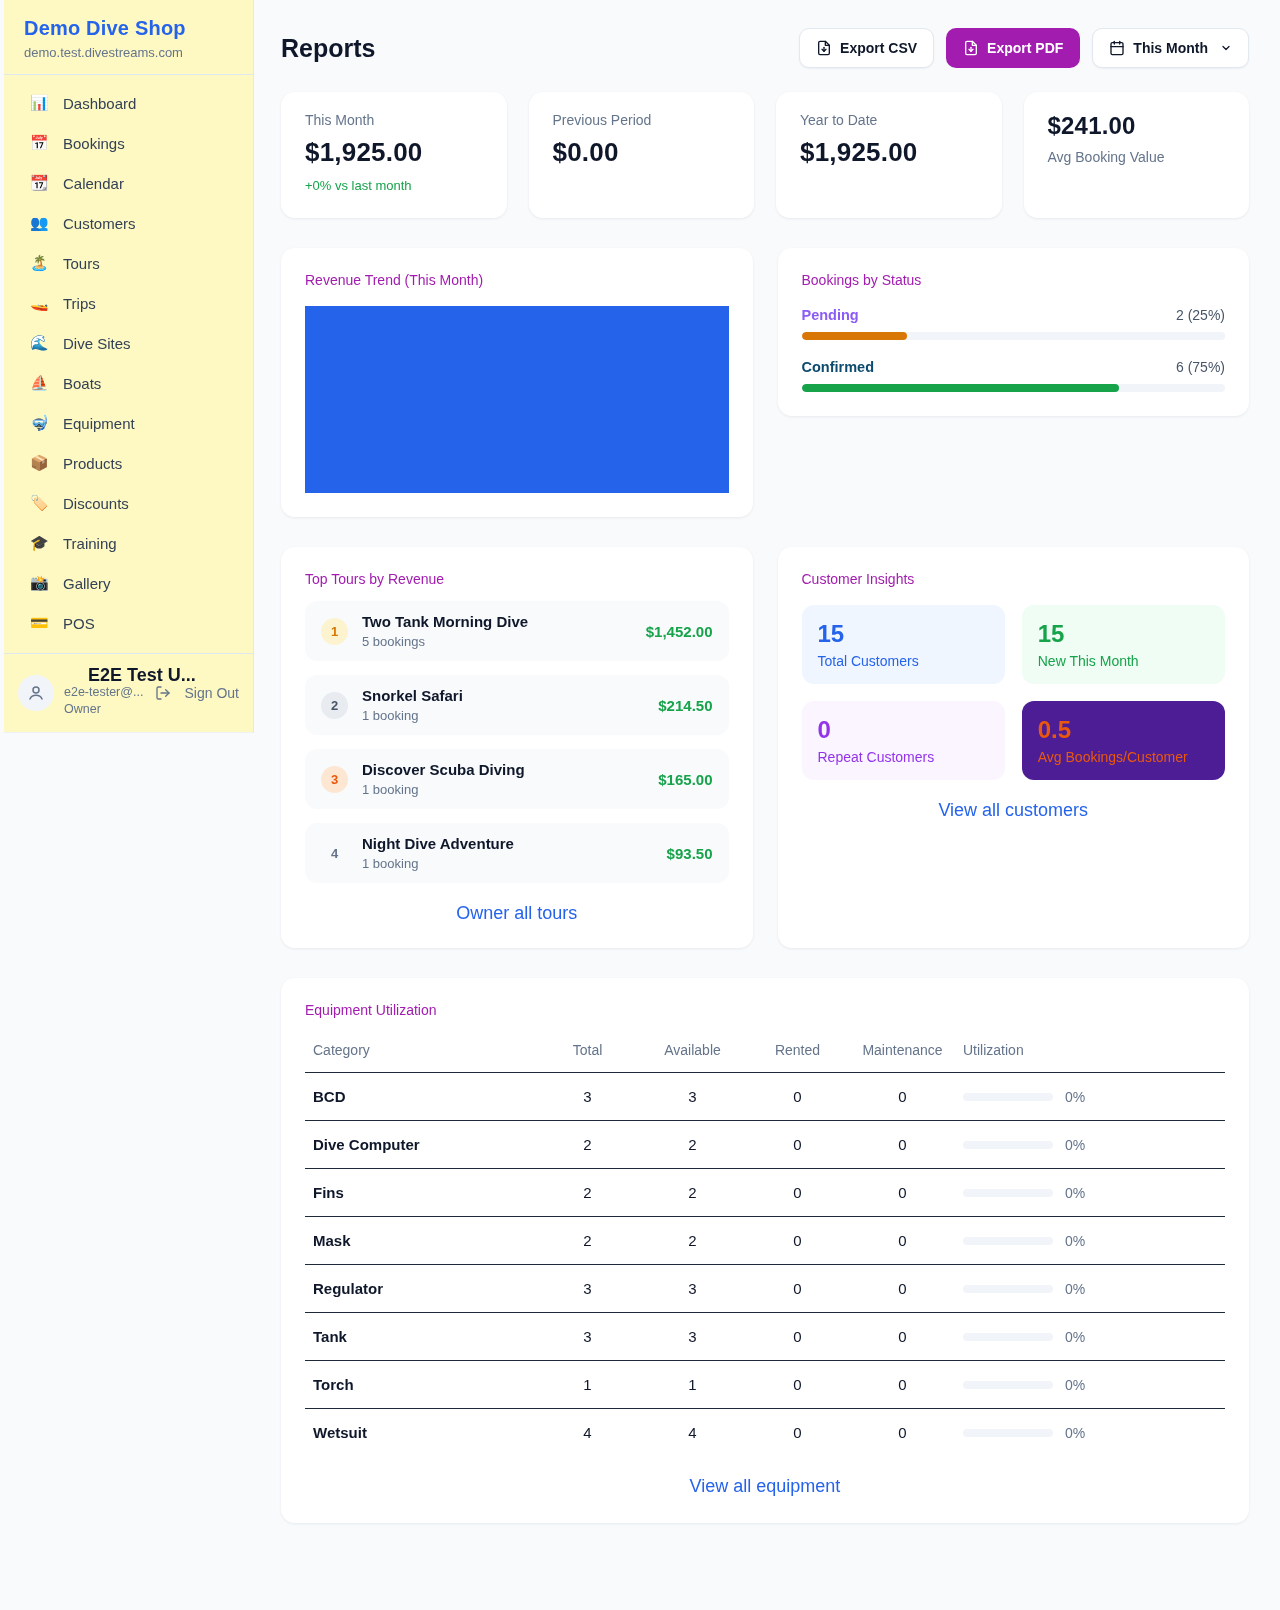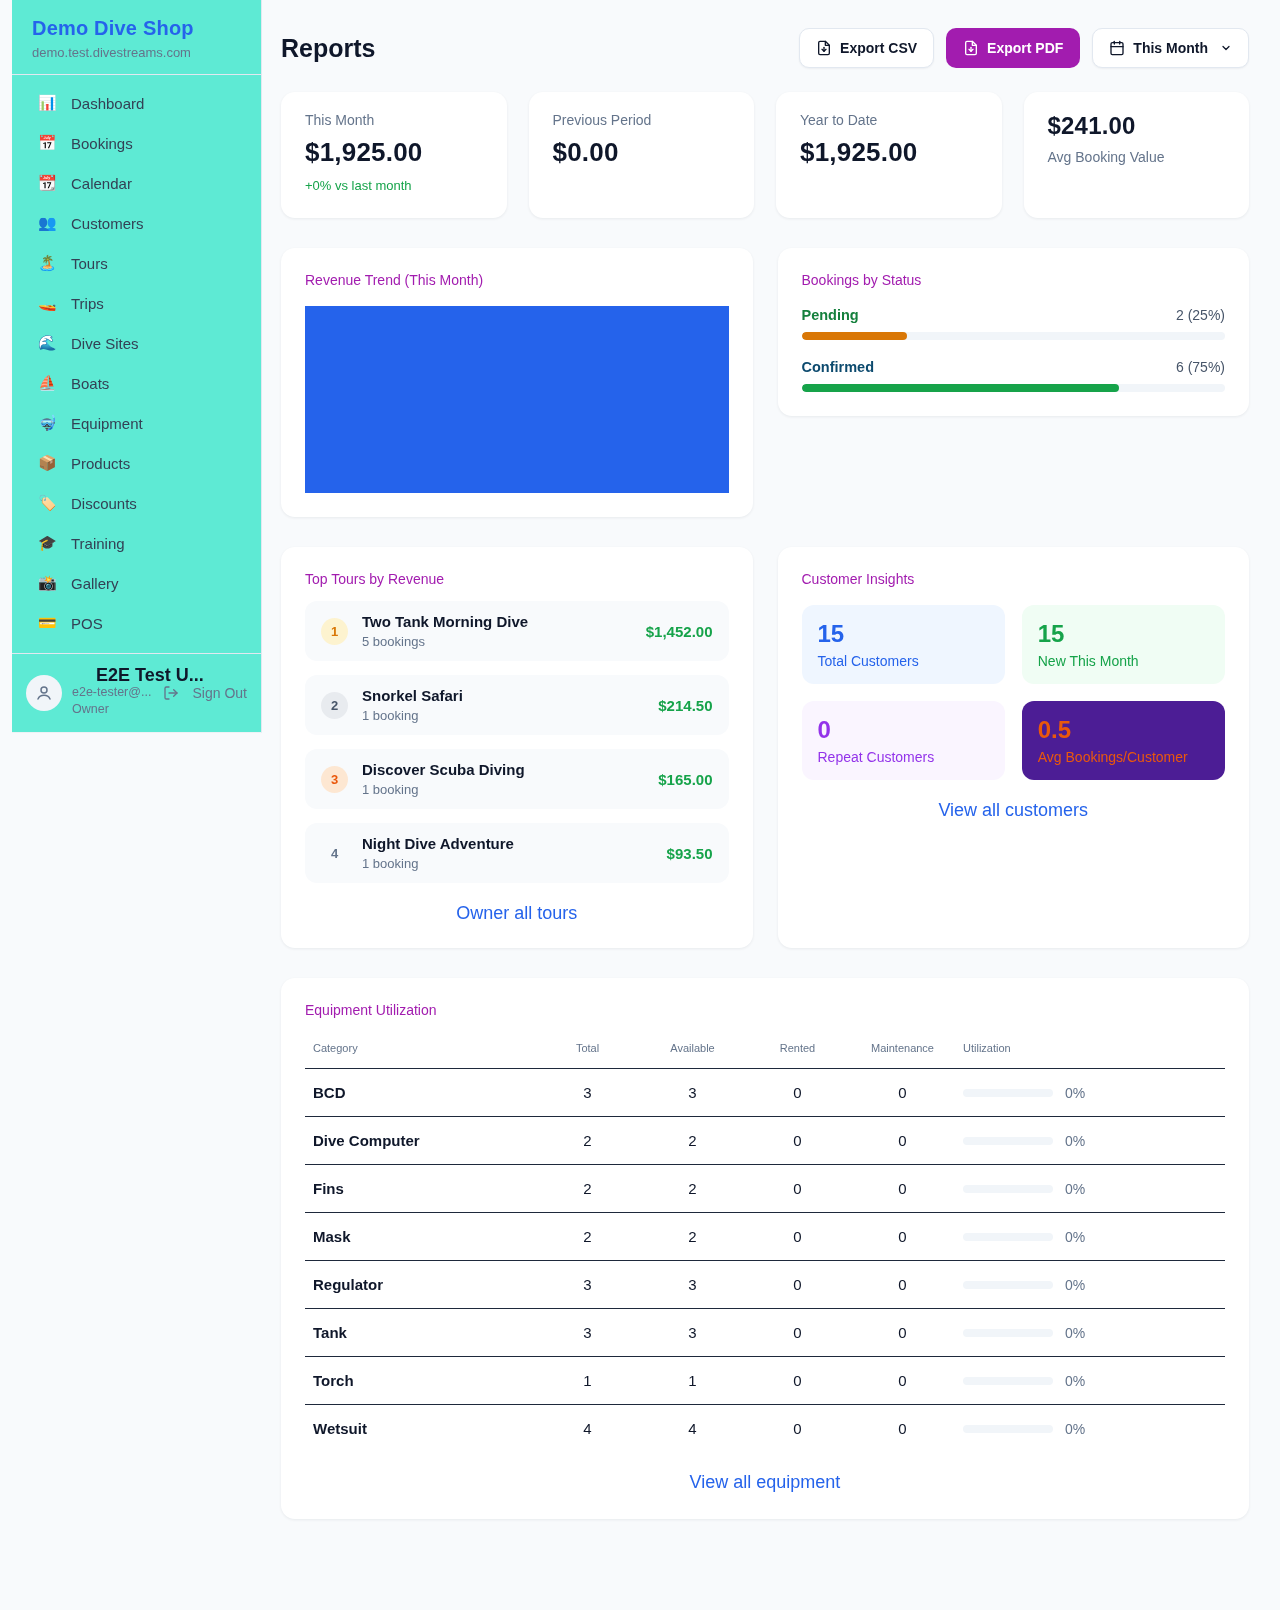--- a/index.html
+++ b/index.html
@@ -6,22 +6,22 @@
   html,body { width:1280px; height:1610px; }
   body {
     font-family:"Liberation Sans", sans-serif;
     background:#f8fafc;
     color:#0f172a;
     position:relative;
   }
 
   
   .sidebar {
-    position:absolute; left:12px; top:0; width:250px;
-    background:#5eead4;
+    position:absolute; left:4px; top:0; width:250px;
+    background:#fef9c3;
     border-right:1px solid #e2e8f0;
     border-bottom:1px solid #eef2f6;
   }
   .brand { padding:17px 20px 14px 20px; border-bottom:1px solid #e2e8f0; }
   .brand-title { font-size:20px; font-weight:bold; color:#2563eb; letter-spacing:.2px; }
   .brand-sub { font-size:13px; color:#64748b; margin-top:5px; }
   .nav { padding:8px 0 10px 0; }
   .nav-item {
     display:flex; align-items:center; gap:13px;
     padding:11px 26px; font-size:15px; color:#334155; cursor:pointer;
@@ -74,21 +74,21 @@
   .grid-row { display:grid; grid-template-columns:1fr 1fr; gap:25px; margin-bottom:30px; }
   .grid-row.row1 { align-items:start; }
   .panel { padding:24px; }
   .panel-title { font-size:14px; font-weight:normal; color:#a21caf; }
 
   .chart-box { margin-top:18px; height:187px; background:#2563eb; }
 
   .status-row { margin-top:19px; }
   .status-line { display:flex; justify-content:space-between; align-items:baseline; }
   .status-label { font-size:14.5px; font-weight:bold; }
-  .status-label.pending { color:#15803d; }
+  .status-label.pending { color:#8b5cf6; }
   .status-label.confirmed { color:#0c4a6e; }
   .status-count { font-size:14px; color:#475569; }
   .bar-track { margin-top:9px; height:8px; border-radius:4px; background:#f1f5f9; overflow:hidden; }
   .bar-fill { height:100%; border-radius:4px; }
   .bar-fill.pending { background:#d97706; }
   .bar-fill.confirmed { background:#16a34a; }
 
   .tour-row {
     margin-top:14px; background:#f8fafc; border-radius:12px;
     padding:12px 16px; display:flex; align-items:center; gap:14px;
@@ -113,21 +113,21 @@
   .insight-value { font-size:24px; font-weight:bold; }
   .insight-label { font-size:14px; margin-top:5px; font-weight:500; }
   .insight-tile.blue   { background:#eff6ff; } .insight-tile.blue .insight-value,   .insight-tile.blue .insight-label   { color:#2563eb; }
   .insight-tile.green  { background:#f0fdf4; } .insight-tile.green .insight-value,  .insight-tile.green .insight-label  { color:#16a34a; }
   .insight-tile.purple { background:#faf5ff; } .insight-tile.purple .insight-value, .insight-tile.purple .insight-label { color:#9333ea; }
   .insight-tile.orange { background:#4c1d95; } .insight-tile.orange .insight-value, .insight-tile.orange .insight-label { color:#ea580c; }
 
   .equip-card { padding:24px 24px 26px 24px; margin-bottom:0; }
   table.equip { width:100%; border-collapse:collapse; margin-top:14px; }
   table.equip th {
-    font-size:11px; color:#64748b; font-weight:normal; text-align:left;
+    font-size:14px; color:#64748b; font-weight:normal; text-align:left;
     padding:10px 8px 14px 8px; border-bottom:1px solid #1e293b;margin-left:41px;
   }
   table.equip th.num, table.equip td.num { text-align:center; }
   table.equip td { padding:15px 8px; border-bottom:1px solid #1e293b; font-size:15px; color:#0f172a; }
   table.equip tr:last-child td { border-bottom:none; }
   td.cat { font-weight:bold; width:230px; }
   col.c-num { width:105px; }
   td.avail { color:#16a34a; }
   td.rented { color:#2563eb; }
   td.maint { color:#ea580c; }

